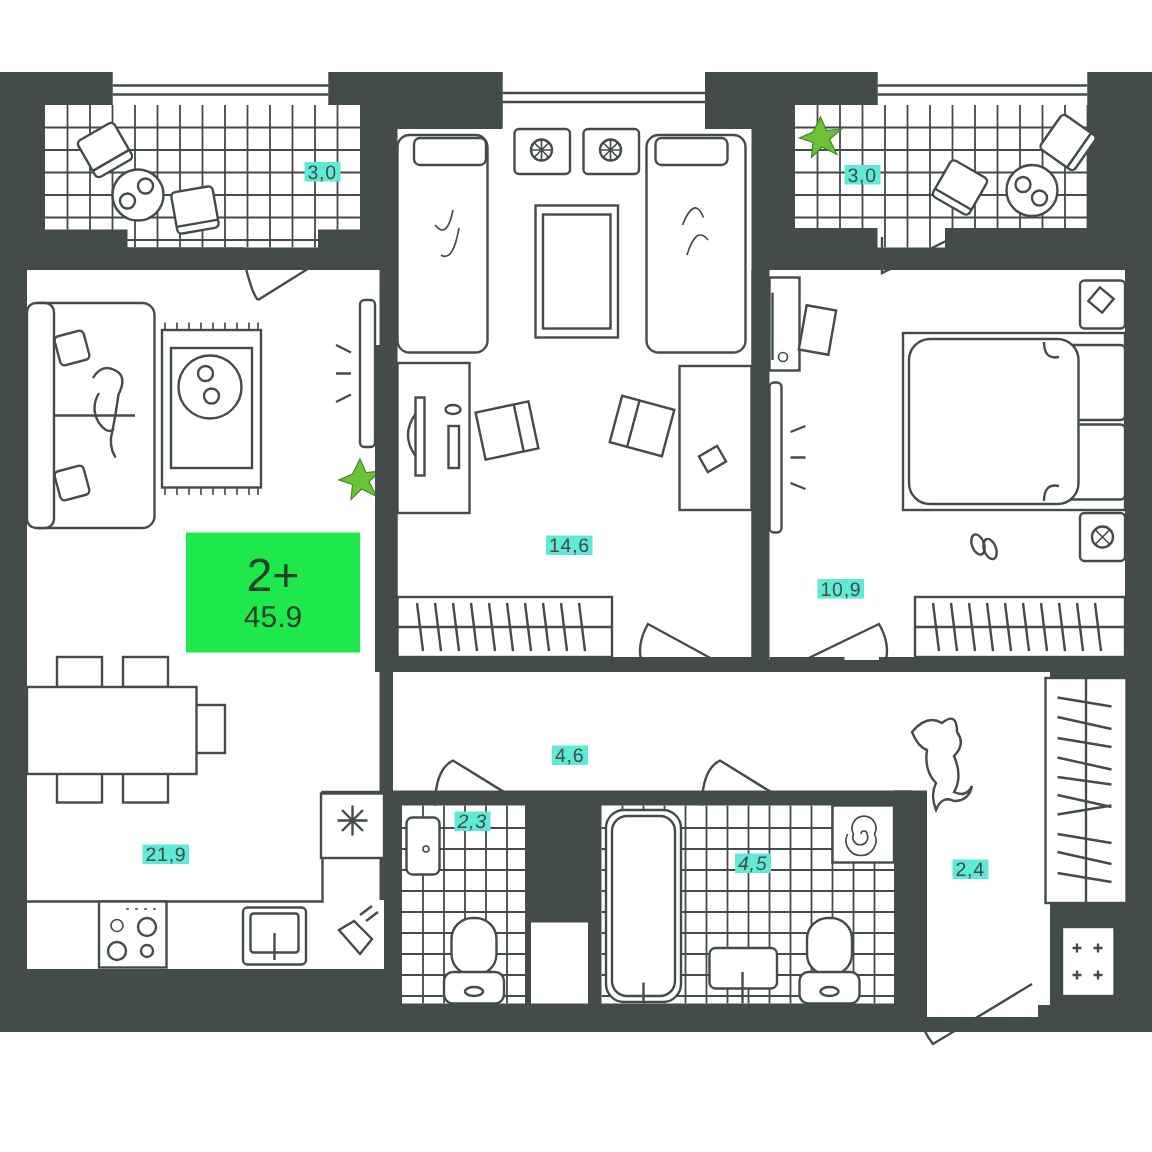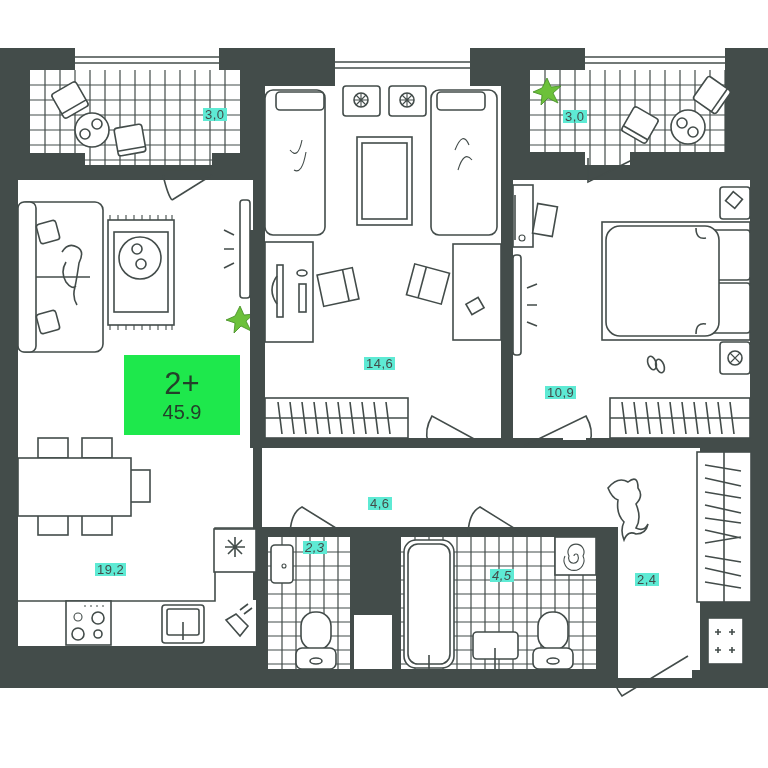--- a/index.html
+++ b/index.html
@@ -331,21 +331,21 @@
     <path class="ln" d="M468 537 q0 -24 12 -30 l42 26"></path>
     <rect class="wall" x="596" y="527" width="12" height="161"></rect>
   </g>
 </svg>
 
 <div class="area-label" style="left:203px; top:108px;">3,0</div>
 <div class="area-label" style="left:364px; top:332px;margin-top:25px;">14,6</div>
 <div class="area-label" style="left:563px; top:110px;">3,0</div>
 <div class="area-label" style="left:545px; top:386px;">10,9</div>
 <div class="area-label" style="left:368px; top:480px;margin-top:17px;">4,6</div>
-<div class="area-label" style="left:95px; top:563px;">19,2</div>
+<div class="area-label" style="left:95px; top:563px;">21,9</div>
 <div class="area-label" style="left:303px; top:541px;font-style:italic;">2,3</div>
 <div class="area-label" style="left:490px; top:569px;font-style:italic;">4,5</div>
 <div class="area-label" style="left:635px; top:573px;">2,4</div>
 
 <div class="badge">
   <div class="rooms">2+</div>
   <div class="total">45.9</div>
 </div>
 
 </body></html>

